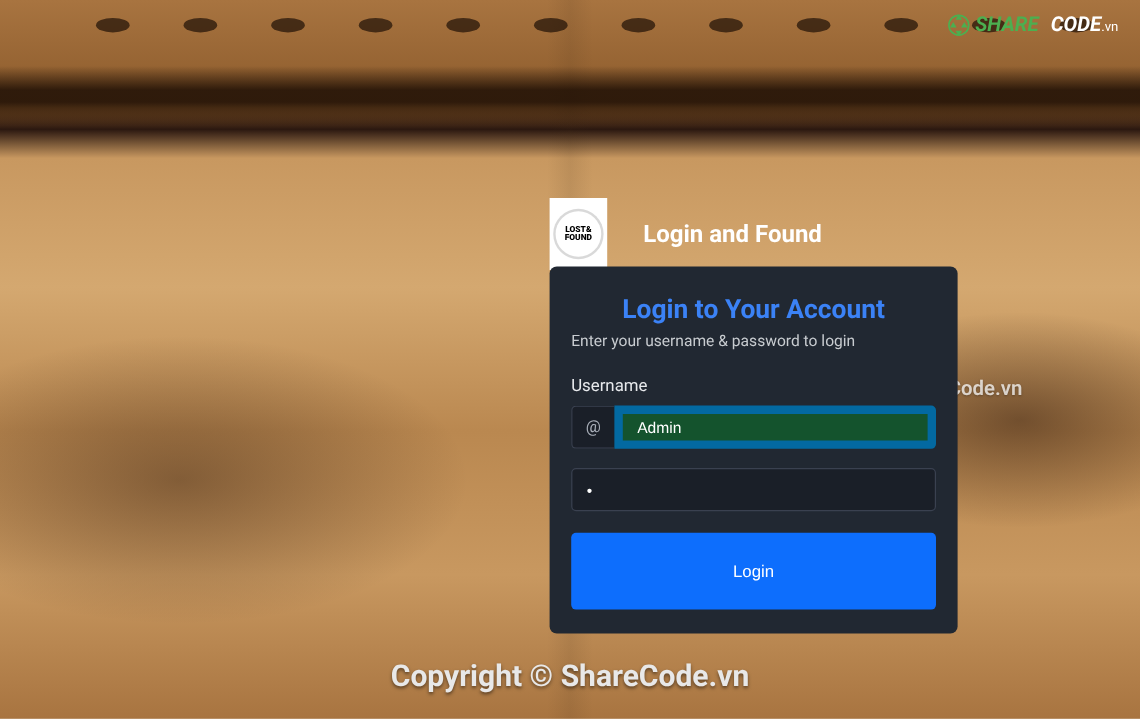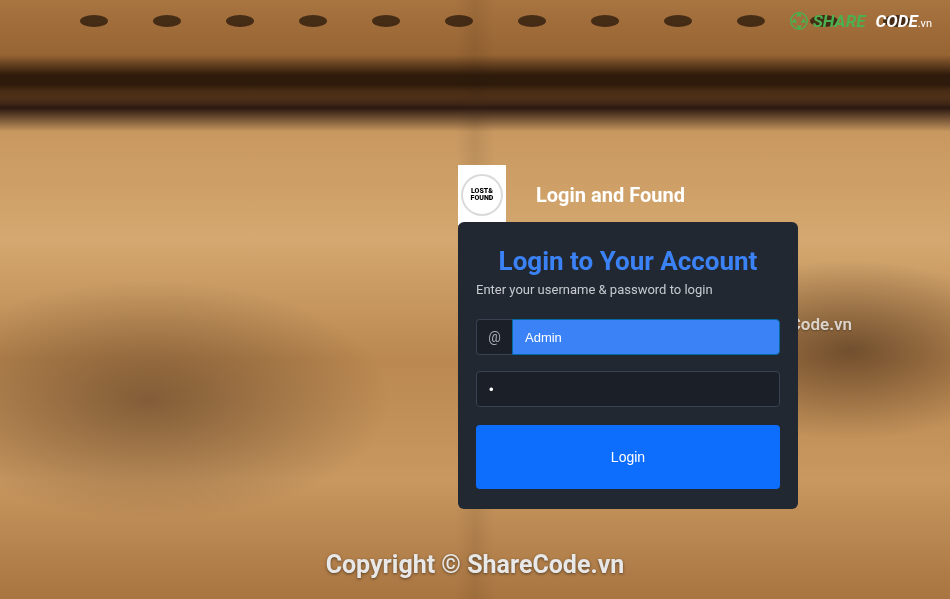--- a/index.html
+++ b/index.html
@@ -154,21 +154,21 @@
       top: 222px;
       left: 458px;
       width: 340px;
       background: #212832;
       border-radius: 6px;
       padding: 24px 18px 20px 18px;
     }
     
     .card-title {
       color: #3b82f6;
-      font-size: 26px;
+      font-size: 22px;
       font-weight: 700;
       text-align: center;
       margin-bottom: 6px;
     }
     
     .card-subtitle {
       color: #c8ccd0;
       font-size: 13px;
       text-align: left;
       margin-bottom: 22px;
@@ -194,22 +194,22 @@
       color: #a8aeb8;
       display: flex;
       align-items: center;
       justify-content: center;
       width: 36px;
       font-size: 14px;
     }
     
     .form-input {
       flex: 1;
-      background: #3b82f6;
-      border: 1px solid #0369a1;
+      background: #14532d;
+      border: 7px solid #0369a1;
       color: #fff;
       padding: 8px 12px;
       font-size: 13px;
       border-radius: 0 4px 4px 0;
       height: 36px;
     }
     
     .form-input-full {
       width: 100%;
       background: #1a1f28;
@@ -286,20 +286,21 @@
   </div>
   <div class="app-title">
     <div>Login and Found</div>
   </div>
 </div>
 
 <div class="login-card">
   <h2 class="card-title">Login to Your Account</h2>
   <p class="card-subtitle">Enter your username &amp; password to login</p>
   
+  <label class="form-label">Username</label>
   <div class="input-group">
     <span class="input-addon">@</span>
     <input type="text" class="form-input" value="Admin" style="">
   </div>
   
   <input type="password" class="form-input-full" value="•" style="">
   
   <button class="login-button">Login</button>
 </div>
 

